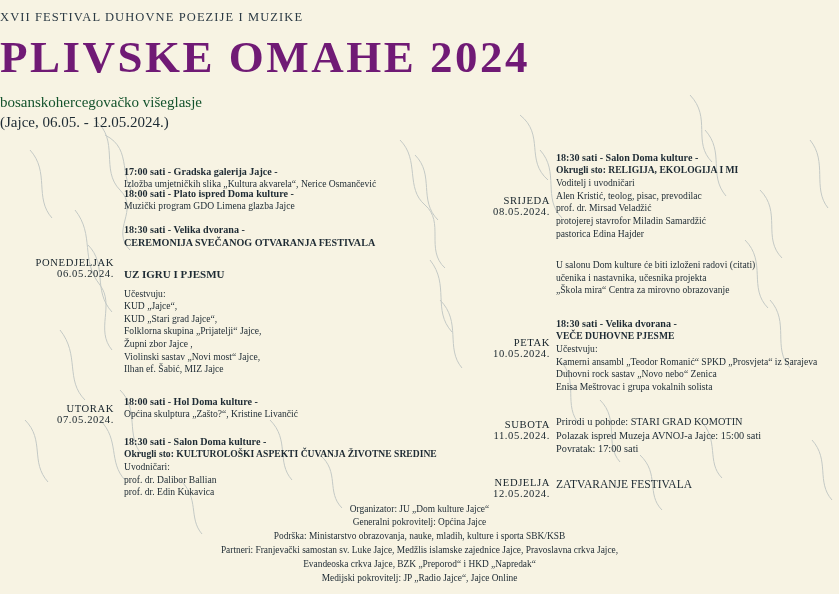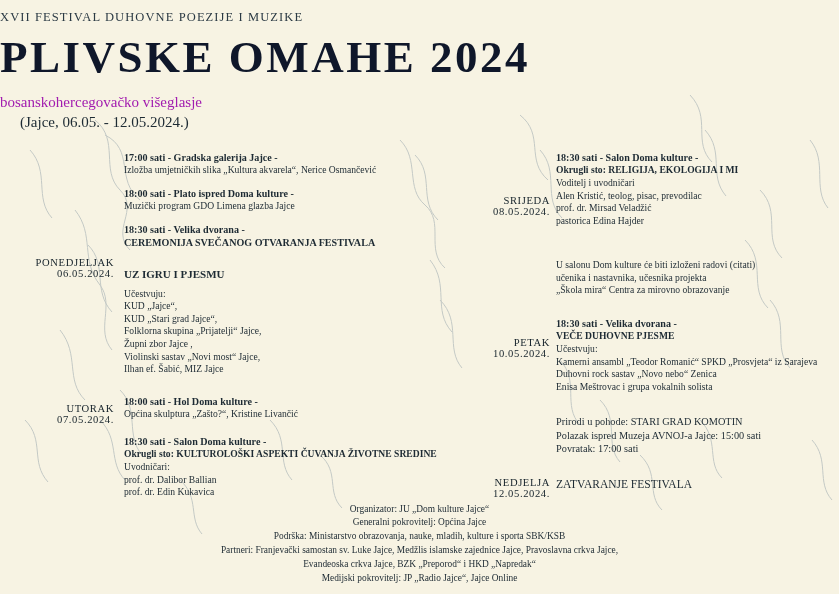--- a/index.html
+++ b/index.html
@@ -44,33 +44,32 @@
     font-size: 12.5px;
     letter-spacing: 1.1px;
     color: #2b3a44;
     font-family: "Liberation Serif", serif;
   }
   .main-title {
     font-size: 45px;
     font-weight: bold;
     letter-spacing: 2.5px;
     margin-top: 6px;
-    color: #0f172a;
+    color: #701a75;
     font-family: "Liberation Serif", serif;
   }
   .subtitle {
     font-size: 15px;
     margin-top: 11px;
-    color: #a21caf;
+    color: #14532d;
   }
   .dates {
     font-size: 15px;
     margin-top: 3px;
     color: #1d2a33;
-    padding-left: 20px;
   }
 
   
   .content {
     position: relative;
     margin-top: 16px;
     height: 370px;
   }
 
   .entry {
@@ -168,21 +167,21 @@
     <div class="dates">(Jajce, 06.05. - 12.05.2024.)</div>
   </div>
 
   <div class="content">
 
     <div class="daylabel" style="left:4px; top:110px; width:110px;">
       <div class="dname">PONEDJELJAK</div>
       <div class="ddate">06.05.2024.</div>
     </div>
 
-    <div class="entry" style="left:124px; top:4px;">
+    <div class="entry" style="left:124px; top:18px;">
       <div class="time-line">17:00 sati - Gradska galerija Jajce -</div>
       <div class="line">Izložba umjetničkih slika „Kultura akvarela“, Nerice Osmančević</div>
     </div>
 
     <div class="entry" style="left:124px; top:40px;">
       <div class="time-line">18:00 sati - Plato ispred Doma kulture -</div>
       <div class="line">Muzički program GDO Limena glazba Jajce</div>
     </div>
 
     <div class="entry" style="left:124px; top:76px;">
@@ -224,20 +223,21 @@
       <div class="dname">SRIJEDA</div>
       <div class="ddate">08.05.2024.</div>
     </div>
 
     <div class="entry" style="left:556px; top:4px;">
       <div class="time-line">18:30 sati - Salon Doma kulture -</div>
       <div class="line bold">Okrugli sto: RELIGIJA, EKOLOGIJA I MI</div>
       <div class="line">Voditelj i uvodničari</div>
       <div class="line">Alen Kristić, teolog, pisac, prevodilac</div>
       <div class="line">prof. dr. Mirsad Veladžić</div>
+      <div class="line">protojerej stavrofor Miladin Samardžić</div>
       <div class="line">pastorica Edina Hajder</div>
     </div>
 
     <div class="entry" style="left:556px; top:112px;">
       <div class="line">U salonu Dom kulture će biti izloženi radovi (citati)</div>
       <div class="line">učenika i nastavnika, učesnika projekta</div>
       <div class="line">„Škola mira“ Centra za mirovno obrazovanje</div>
     </div>
 
     <div class="daylabel" style="left:440px; top:190px; width:110px;">
@@ -247,20 +247,24 @@
 
     <div class="entry" style="left:556px; top:170px;">
       <div class="time-line">18:30 sati - Velika dvorana -</div>
       <div class="line bold">VEČE DUHOVNE PJESME</div>
       <div class="line">Učestvuju:</div>
       <div class="line">Kamerni ansambl „Teodor Romanić“ SPKD „Prosvjeta“ iz Sarajeva</div>
       <div class="line">Duhovni rock sastav „Novo nebo“ Zenica</div>
       <div class="line">Enisa Meštrovac i grupa vokalnih solista</div>
     </div>
 
+    <div class="daylabel" style="left:440px; top:272px; width:110px;">
+      <div class="dname">SUBOTA</div>
+      <div class="ddate">11.05.2024.</div>
+    </div>
 
     <div class="entry" style="left:556px; top:268px; font-size:10.3px;">
       <div class="line">Prirodi u pohode: STARI GRAD KOMOTIN</div>
       <div class="line">Polazak ispred Muzeja AVNOJ-a Jajce: 15:00 sati</div>
       <div class="line">Povratak: 17:00 sati</div>
     </div>
 
     <div class="daylabel" style="left:440px; top:330px; width:110px;">
       <div class="dname">NEDJELJA</div>
       <div class="ddate">12.05.2024.</div>

